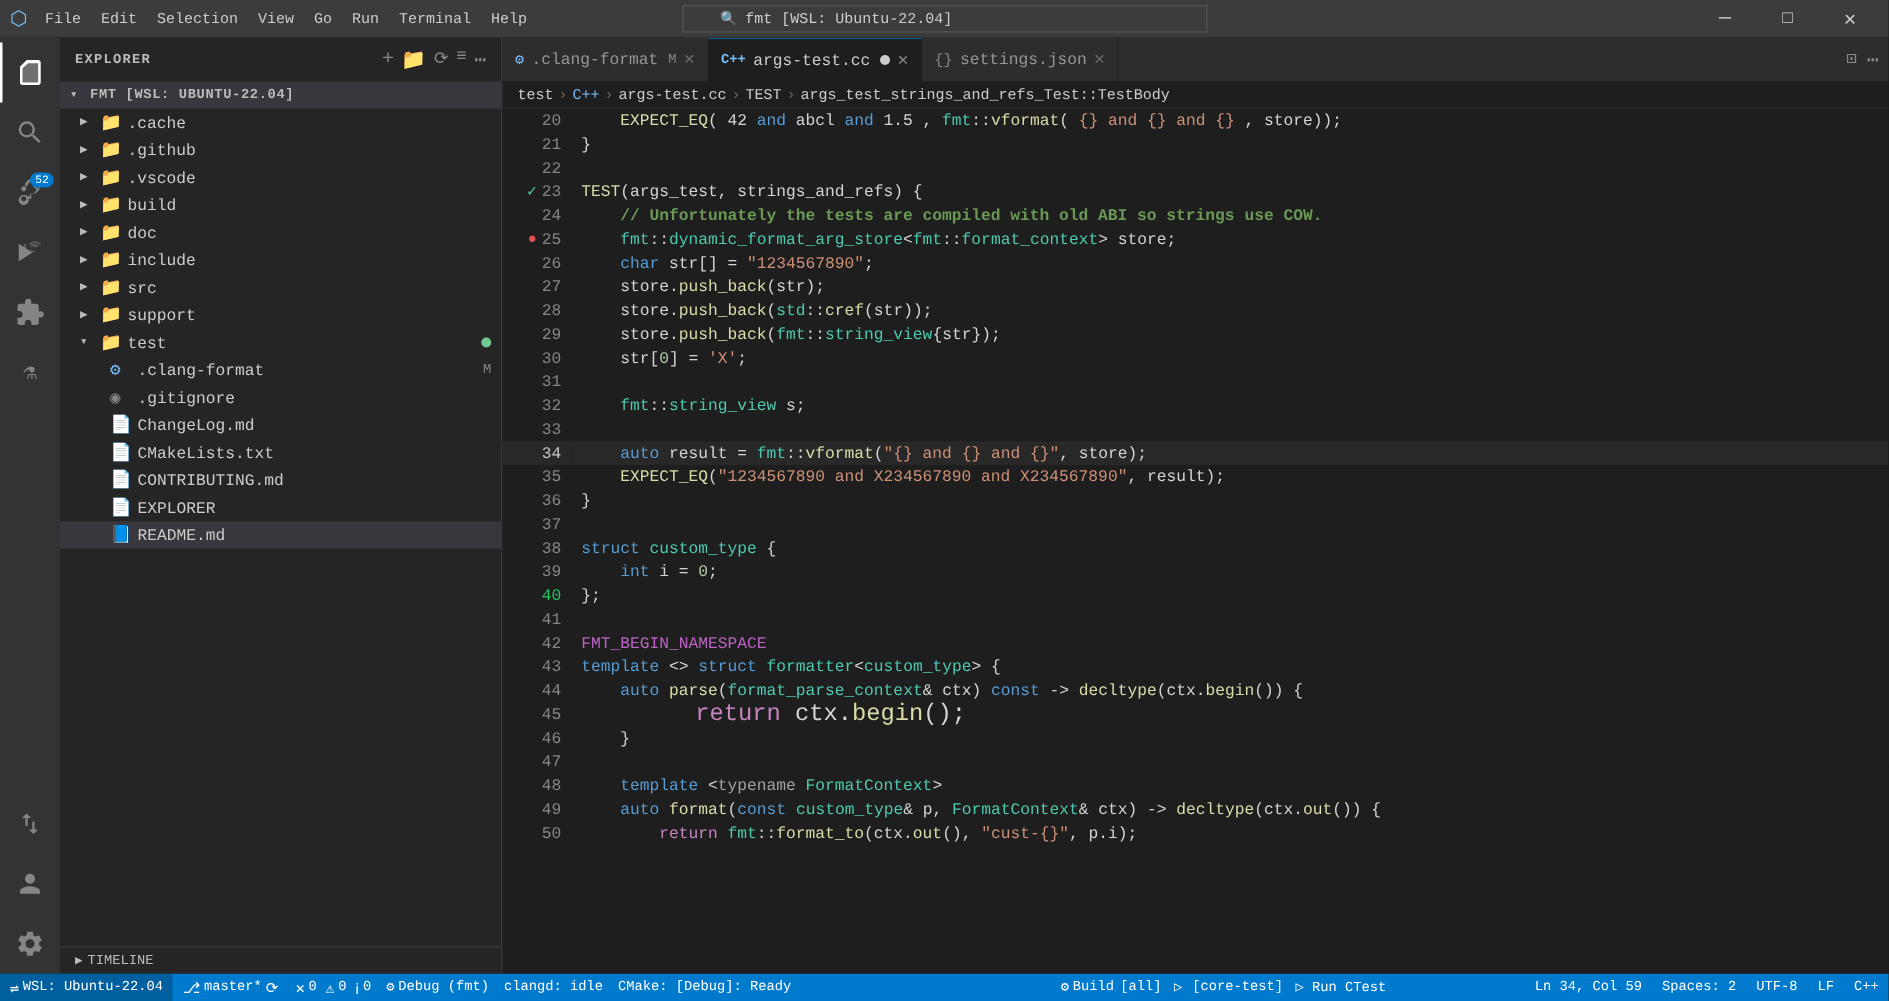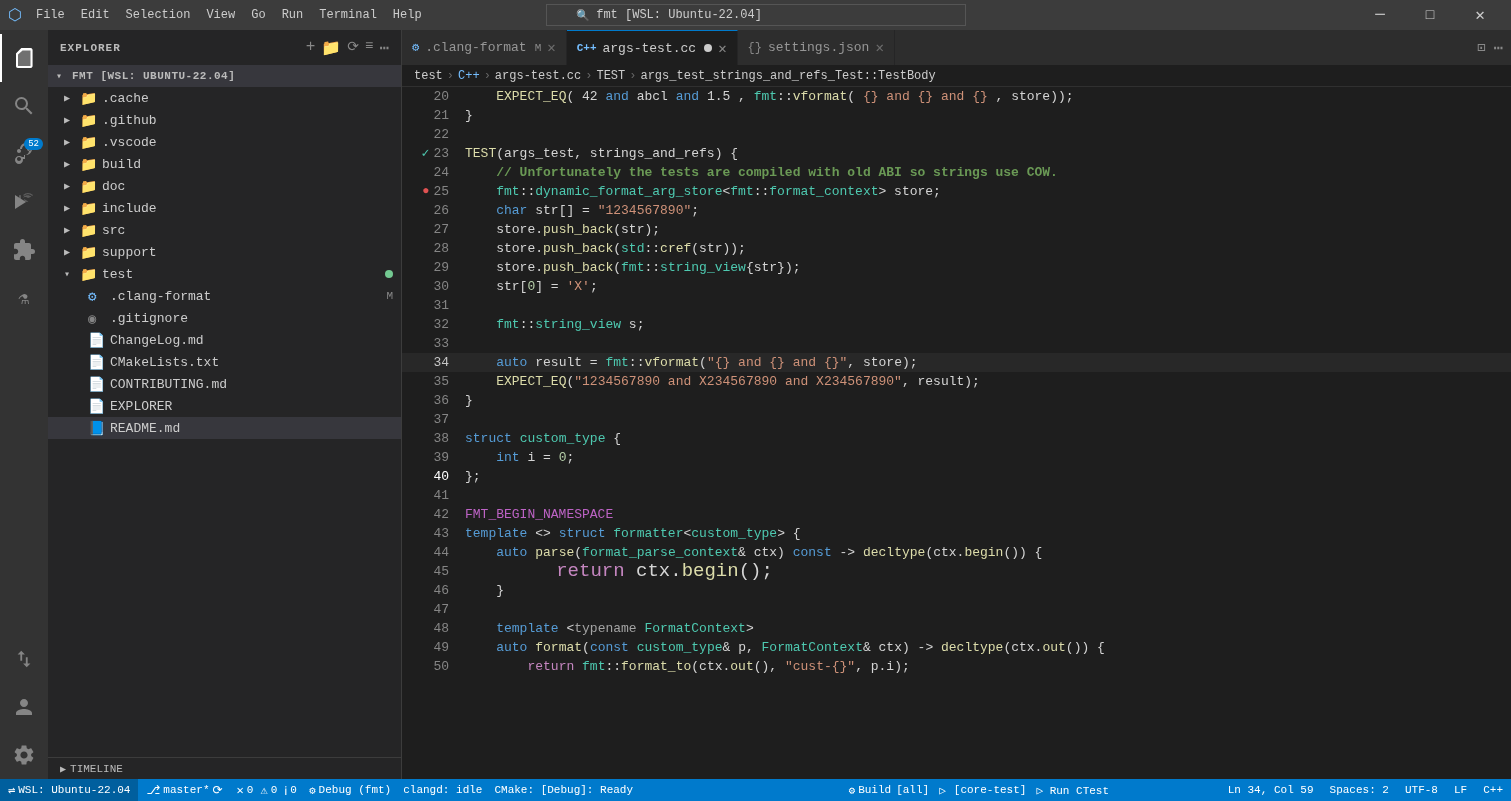--- a/index.html
+++ b/index.html
@@ -306,21 +306,21 @@
         <div style="height:19px;display:flex;align-items:center;justify-content:flex-end;padding-right:8px;">
             <span style="color:#858585;">37</span>
           </div>
         <div style="height:19px;display:flex;align-items:center;justify-content:flex-end;padding-right:8px;">
             <span style="color:#858585;">38</span>
           </div>
         <div style="height:19px;display:flex;align-items:center;justify-content:flex-end;padding-right:8px;">
             <span style="color:#858585;">39</span>
           </div>
         <div style="height:19px;display:flex;align-items:center;justify-content:flex-end;padding-right:8px;">
-            <span style="color:#ffffff;">40</span>
+            <span style="color:#22c55e;">40</span>
           </div>
         <div style="height:19px;display:flex;align-items:center;justify-content:flex-end;padding-right:8px;">
             <span style="color:#858585;">41</span>
           </div>
         <div style="height:19px;display:flex;align-items:center;justify-content:flex-end;padding-right:8px;">
             <span style="color:#858585;">42</span>
           </div>
         <div style="height:19px;display:flex;align-items:flex-end;justify-content:flex-end;padding-right:8px;">
             <span style="color:#858585;">43</span>
           </div>

